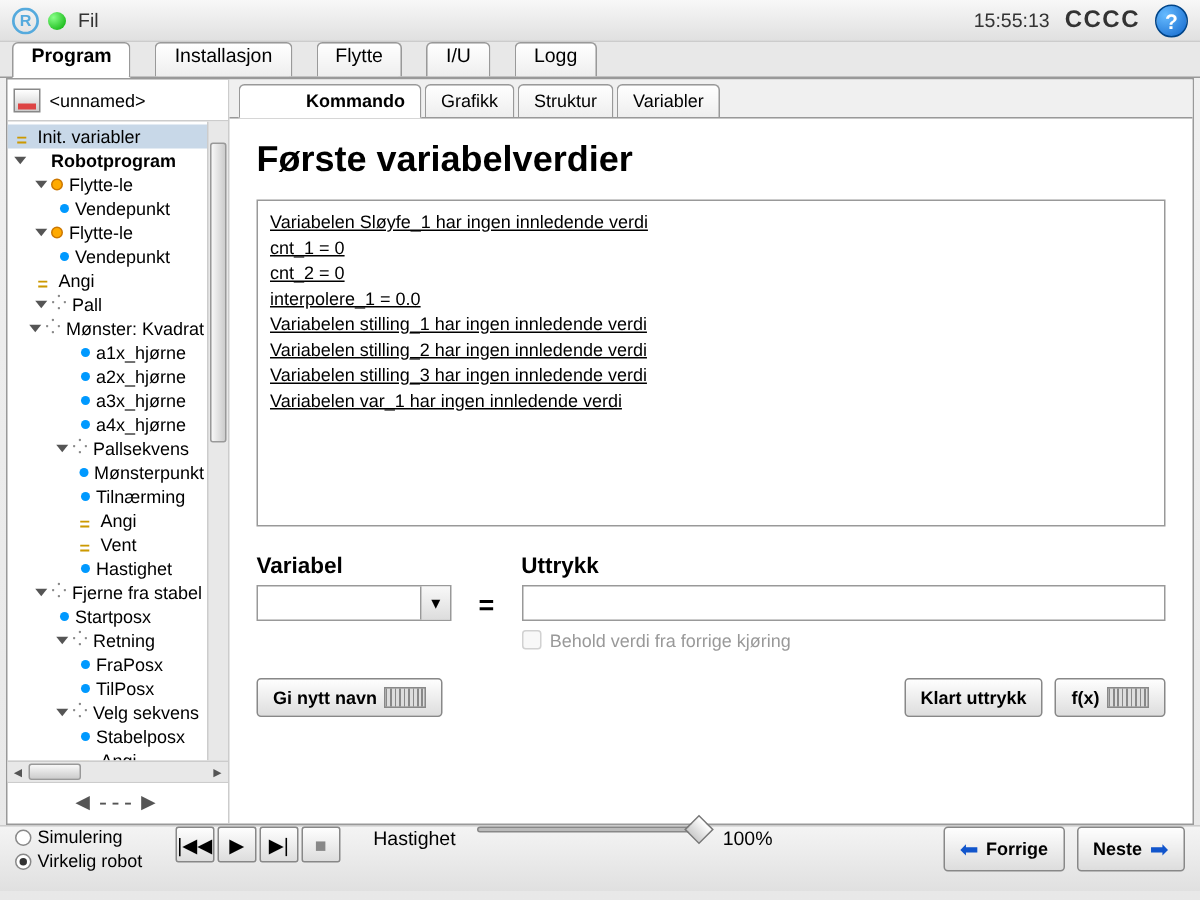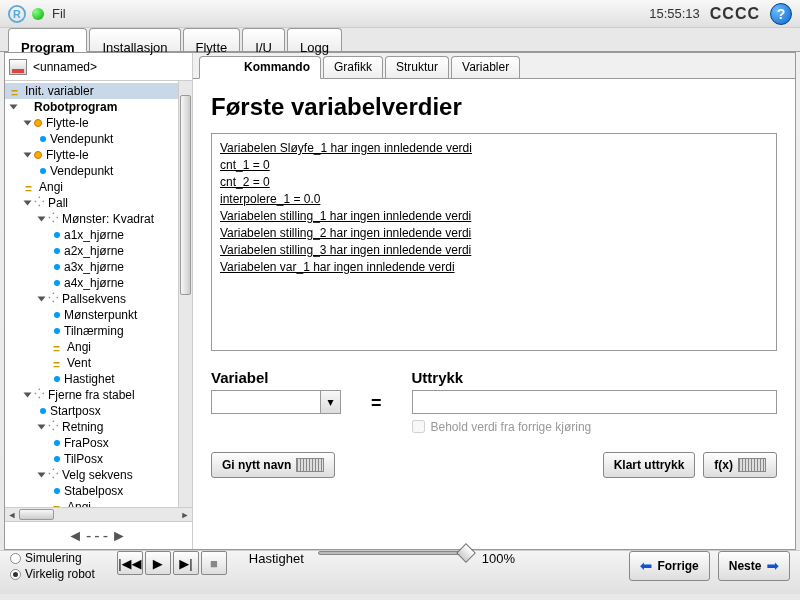--- a/index.html
+++ b/index.html
@@ -6,24 +6,24 @@
 body { width: 800px; height: 600px; background: linear-gradient(to bottom, #f0f0f0, #e8e8e8); overflow: hidden; }
 .topbar { height: 28px; display: flex; align-items: center; padding: 0 8px; background: linear-gradient(to bottom, #f8f8f8, #e0e0e0); border-bottom: 1px solid #ccc; }
 .logo { width: 18px; height: 18px; margin-right: 6px; }
 .green-dot { width: 12px; height: 12px; border-radius: 50%; background: radial-gradient(circle at 30% 30%, #8f8, #0a0); margin-right: 8px; }
 .topbar-menu { font-size: 13px; color: #333; }
 .topbar-right { margin-left: auto; display: flex; align-items: center; gap: 10px; }
 .clock { font-size: 13px; color: #333; }
 .cccc { font-weight: bold; font-size: 16px; letter-spacing: 1px; color: #333; }
 .help-icon { width: 22px; height: 22px; border-radius: 50%; background: radial-gradient(circle at 30% 30%, #6bf, #16c); color: #fff; display: flex; align-items: center; justify-content: center; font-weight: bold; font-size: 14px; border: 1px solid #048; }
 .main-tabs { height: 24px; display: flex; padding-left: 8px; background: #e8e8e8; border-bottom: 1px solid #999; position: relative; }
-.main-tab { padding: 11px 12px; background: linear-gradient(to bottom, #fff, #eee); border: 1px solid #999; border-bottom: none; margin-right: 2px; border-radius: 4px 4px 0 0; cursor: pointer; font-size: 13px; }
+.main-tab { padding: 0 12px; background: linear-gradient(to bottom, #fff, #eee); border: 1px solid #999; border-bottom: none; margin-right: 16px; border-radius: 4px 4px 0 0; cursor: pointer; font-size: 13px; }
 .main-tab.active { font-weight: bold; background: #fff; position: relative; z-index: 2; border-bottom: 1px solid #fff; margin-bottom: -1px; }
 .content { display: flex; height: 498px; background: #fff; border: 1px solid #999; margin: 0 4px; }
-.left-panel { width: 188px; border-right: 1px solid #ccc; display: flex; flex-direction: column; }
+.left-panel { width: 148px; border-right: 1px solid #ccc; display: flex; flex-direction: column; }
 .file-header { height: 28px; display: flex; align-items: center; padding: 0 4px; border-bottom: 1px solid #ccc; gap: 6px; }
 .disk-icon { width: 18px; height: 16px; background: linear-gradient(to bottom, #fff, #ccc); border: 1px solid #888; position: relative; }
 .disk-icon::after { content: ''; position: absolute; bottom: 1px; left: 2px; right: 2px; height: 4px; background: #d44; }
 .tree-wrap { display: flex; flex: 1; overflow: hidden; }
 .tree { flex: 1; overflow: hidden; padding: 2px 0; font-size: 11px; }
 .tree-scroll { width: 14px; background: #e8e8e8; border-left: 1px solid #ccc; position: relative; }
 .tree-scroll-thumb { position: absolute; left: 1px; right: 1px; top: 14px; height: 200px; background: linear-gradient(to right, #f8f8f8, #ccc); border: 1px solid #999; border-radius: 2px; }
 .tree-item { padding: 1px 2px; white-space: nowrap; display: flex; align-items: center; gap: 2px; cursor: pointer; }
 .tree-item.selected { background: #c8d8e8; }
 .tree-item .indent { display: inline-block; }
@@ -38,21 +38,21 @@
 .hscroll-thumb { position: absolute; left: 14px; width: 35px; top: 1px; bottom: 1px; background: linear-gradient(to bottom, #f8f8f8, #ccc); border: 1px solid #999; border-radius: 2px; }
 .hscroll-arrow { width: 14px; height: 100%; display: flex; align-items: center; justify-content: center; font-size: 9px; color: #555; }
 .nav-arrows { height: 28px; display: flex; align-items: center; justify-content: center; border-top: 1px solid #ccc; font-size: 16px; letter-spacing: 3px; color: #555; }
 .right-panel { flex: 1; display: flex; flex-direction: column; }
 .sub-tabs { height: 26px; display: flex; padding-left: 6px; border-bottom: 1px solid #999; padding-top: 3px; background: #f0f0f0; }
 .sub-tab { padding: 3px 10px; background: linear-gradient(to bottom, #fff, #eee); border: 1px solid #999; border-bottom: none; margin-right: 2px; border-radius: 4px 4px 0 0; cursor: pointer; }
 .sub-tab.active { font-weight: bold; background: #fff; margin-bottom: -1px; border-bottom: 1px solid #fff; padding-left: 44px; }
 .panel-body { flex: 1; padding: 14px 18px; display: flex; flex-direction: column; }
 .panel-title { font-size: 24px; font-weight: bold; margin-bottom: 12px; }
 .var-list { border: 1px solid #999; height: 218px; padding: 6px 8px; font-size: 12px; line-height: 17px; overflow: auto; background: #fff; text-decoration: underline; }
-.var-edit { margin-top: 18px; display: flex; gap: 30px; align-items: flex-start; }
+.var-edit { margin-top: 18px; display: flex; gap: 18px; align-items: flex-start; }
 .var-col-label { font-weight: bold; font-size: 15px; margin-bottom: 4px; }
 .var-select { width: 130px; height: 24px; border: 1px solid #999; background: #fff; display: flex; }
 .var-select-btn { width: 20px; border-left: 1px solid #999; background: linear-gradient(to bottom,#f8f8f8,#ddd); display: flex; align-items: center; justify-content: center; margin-left: auto; }
 .eq-sign { font-size: 18px; font-weight: bold; margin-top: 24px; }
 .expr-input { flex: 1; }
 .expr-field { height: 24px; border: 1px solid #999; background: #fff; }
 .keep-check { margin-top: 6px; display: flex; gap: 6px; color: #999; }
 .keep-check input { width: 13px; height: 13px; }
 .button-row { margin-top: 18px; display: flex; gap: 8px; }
 .btn { padding: 5px 10px; background: linear-gradient(to bottom, #fefefe, #ddd); border: 1px solid #888; border-radius: 3px; cursor: pointer; display: flex; align-items: center; gap: 5px; font-size: 13px; }

